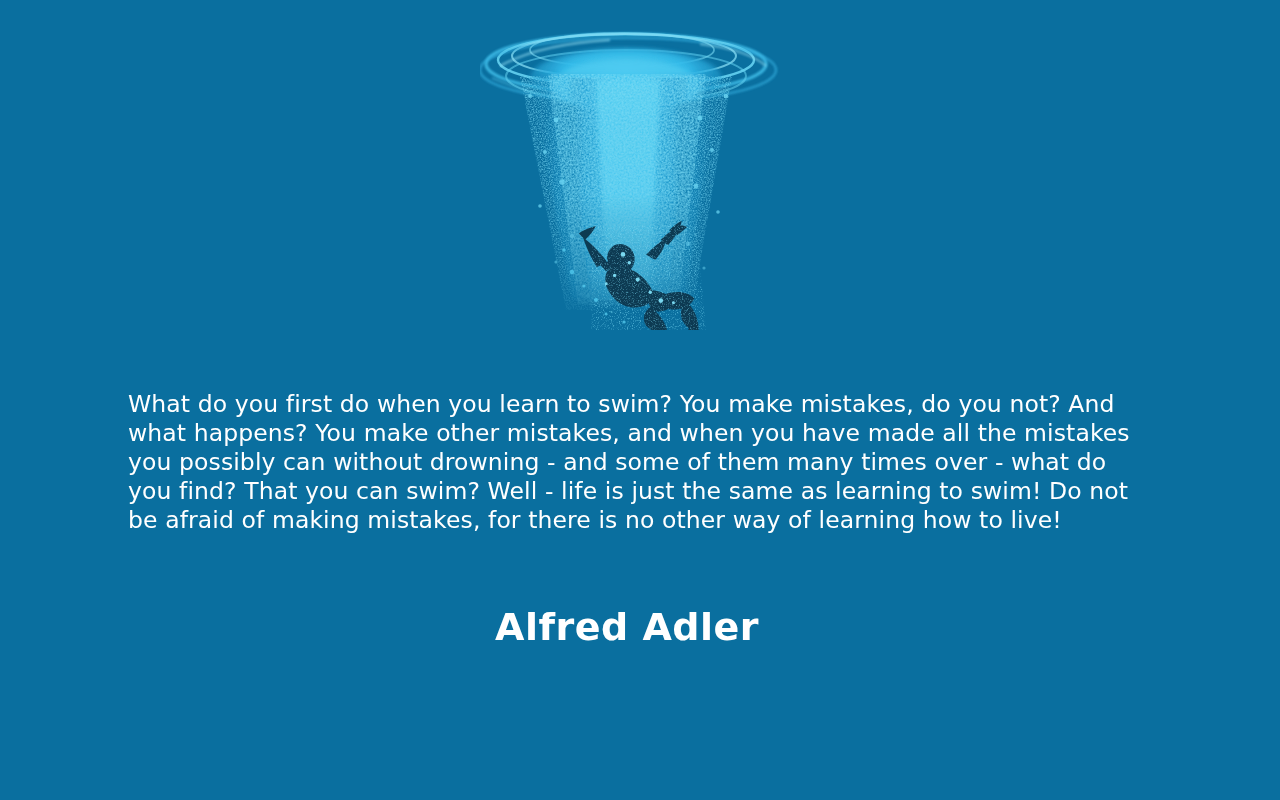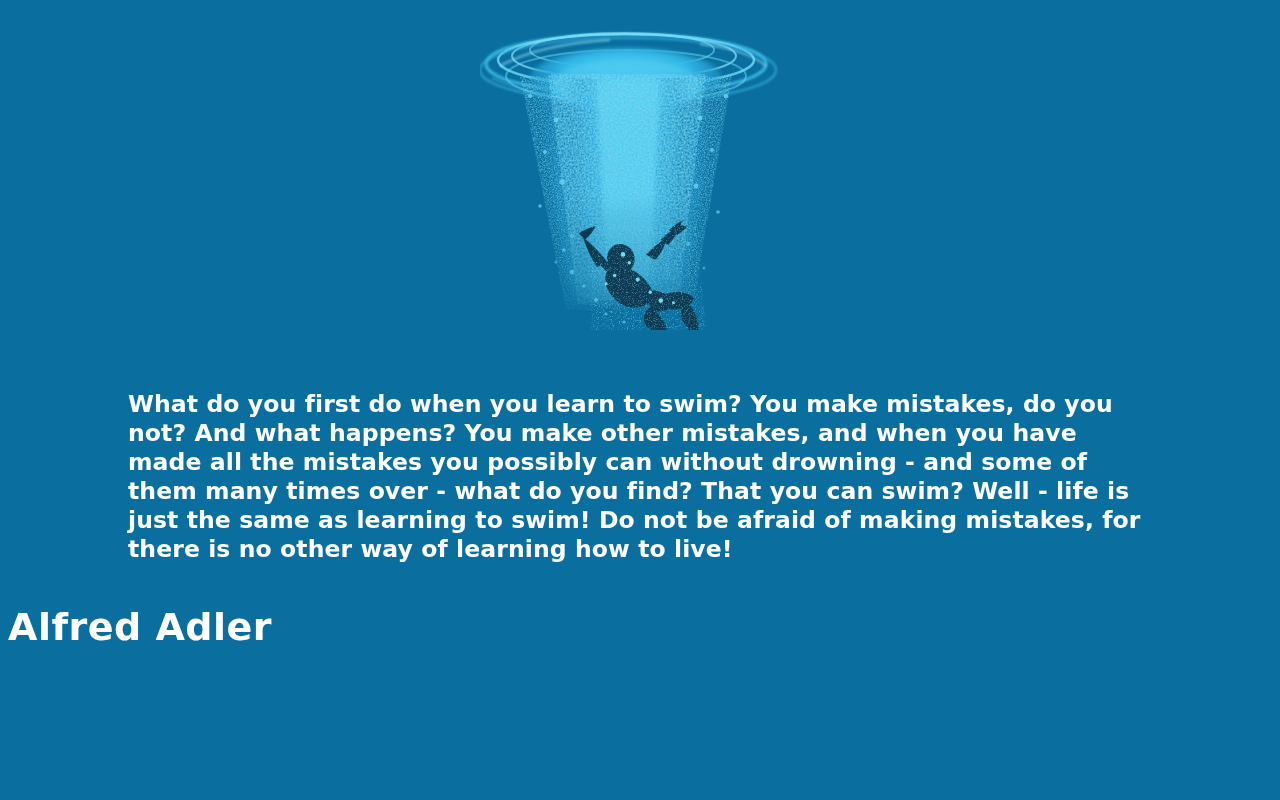--- a/index.html
+++ b/index.html
@@ -39,34 +39,35 @@
   .quote-block {
     position: absolute;
     left: 128px;
     top: 390px;
     width: 1024px;
   }
   .quote-text {
     margin: 0;
     color: #ffffff;
     font-family: "DejaVu Sans", sans-serif;
-    font-weight: bold;
+    font-weight: normal;
     font-size: 23.5px;
     line-height: 29px;
     letter-spacing: 0.1px;
     text-align: left;
     white-space: pre-wrap;
   }
 
   
   .author-block {
     position: absolute;
-    left: 8px;
+    left: 16px;
     top: 602px;
     width: 1222px;
+    text-align: center;
   }
   .author-name {
     margin: 0;
     display: inline-block;
     color: #ffffff;
     font-family: "DejaVu Sans", sans-serif;
     font-weight: bold;
     font-size: 38px;
     line-height: 50px;
     letter-spacing: 0.5px;

